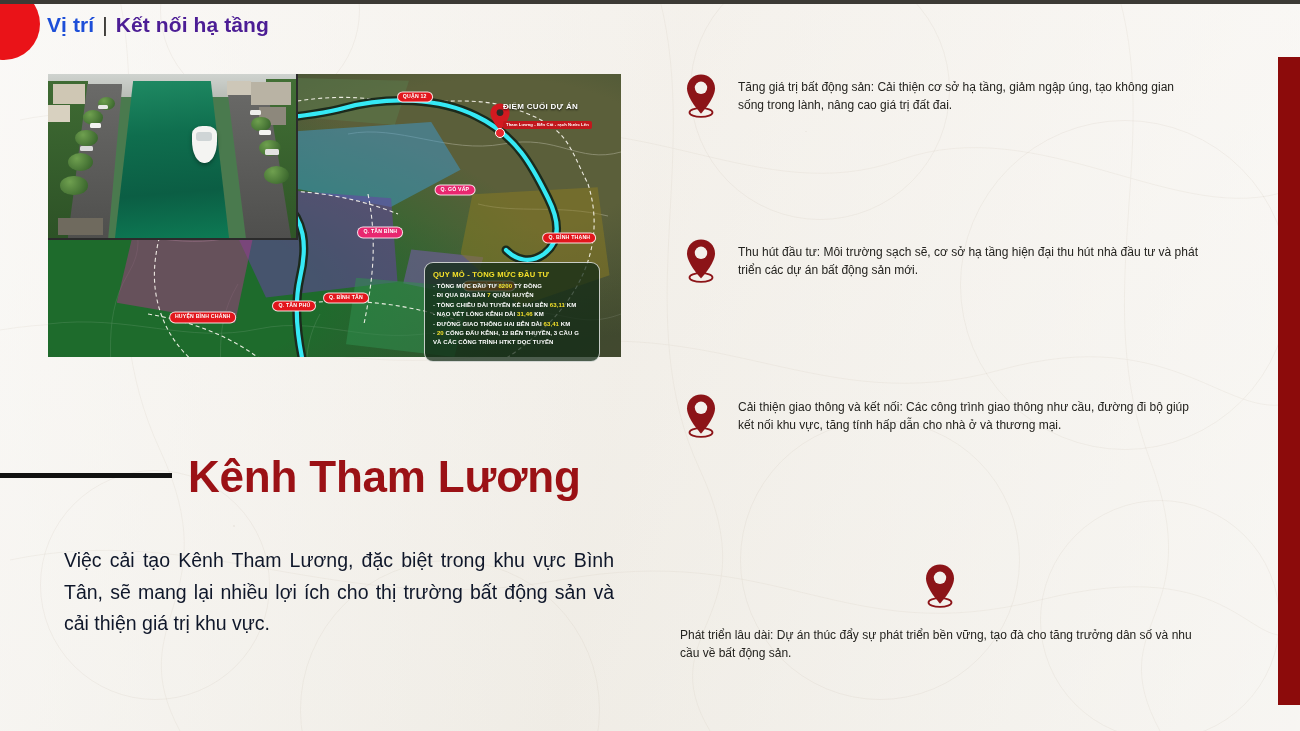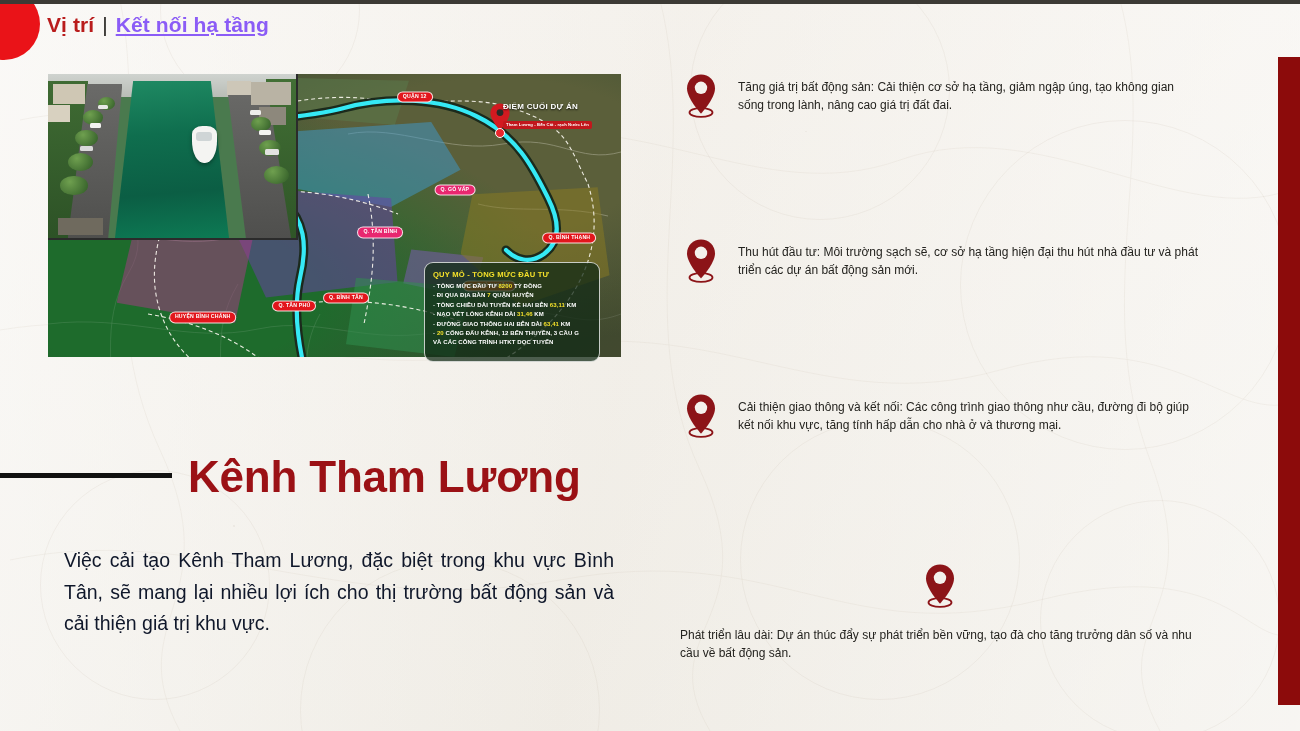--- a/index.html
+++ b/index.html
@@ -71,23 +71,23 @@
     background: #ea1318;
   }
   .header-title {
     position: absolute;
     left: 47px; top: 13px;
     font-size: 21px;
     font-weight: 700;
     letter-spacing: 0.1px;
     white-space: nowrap;
   }
-  .header-title .hl { color: #b91c1c; }
+  .header-title .hl { color: #1d4ed8; }
   .header-title .sep { color: #262521; font-weight: 500; padding: 0 2px; }
-  .header-title .rest { color: #8b5cf6; text-decoration: underline; }
+  .header-title .rest { color: #4c1d95; }
 
   
   .right-bar {
     position: absolute;
     right: 0; top: 57px;
     width: 22px; height: 648px;
     background: #8c0b0b;
     z-index: 4;
   }
 

